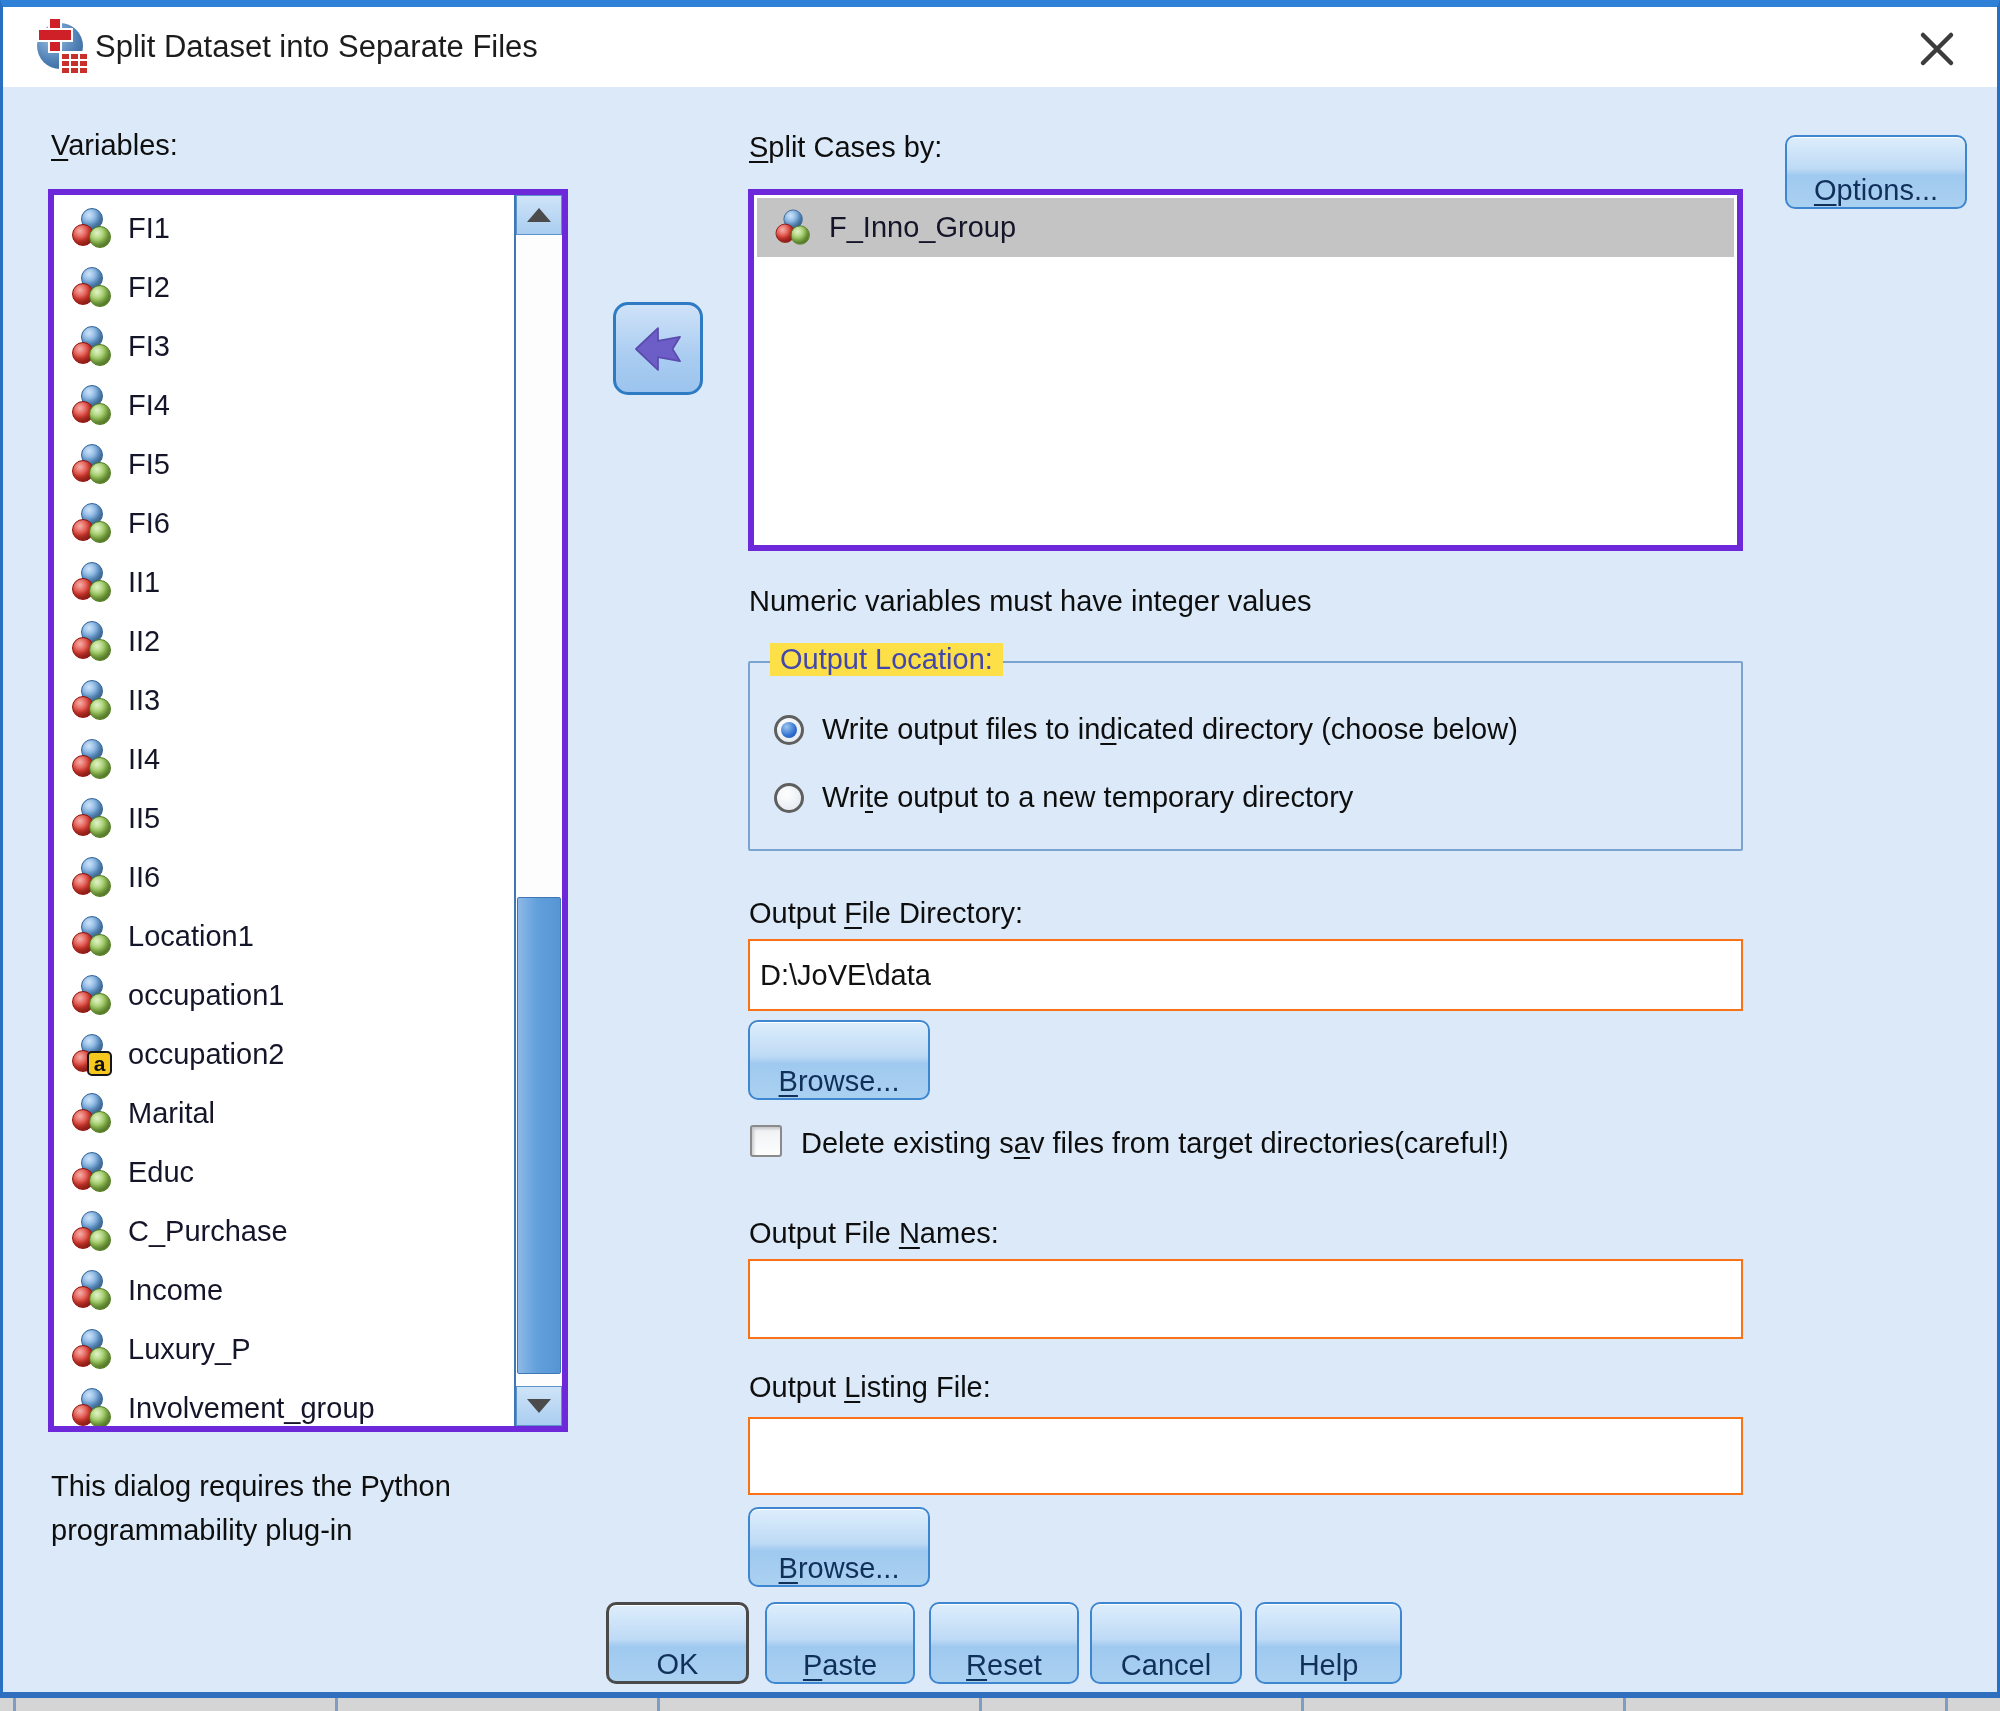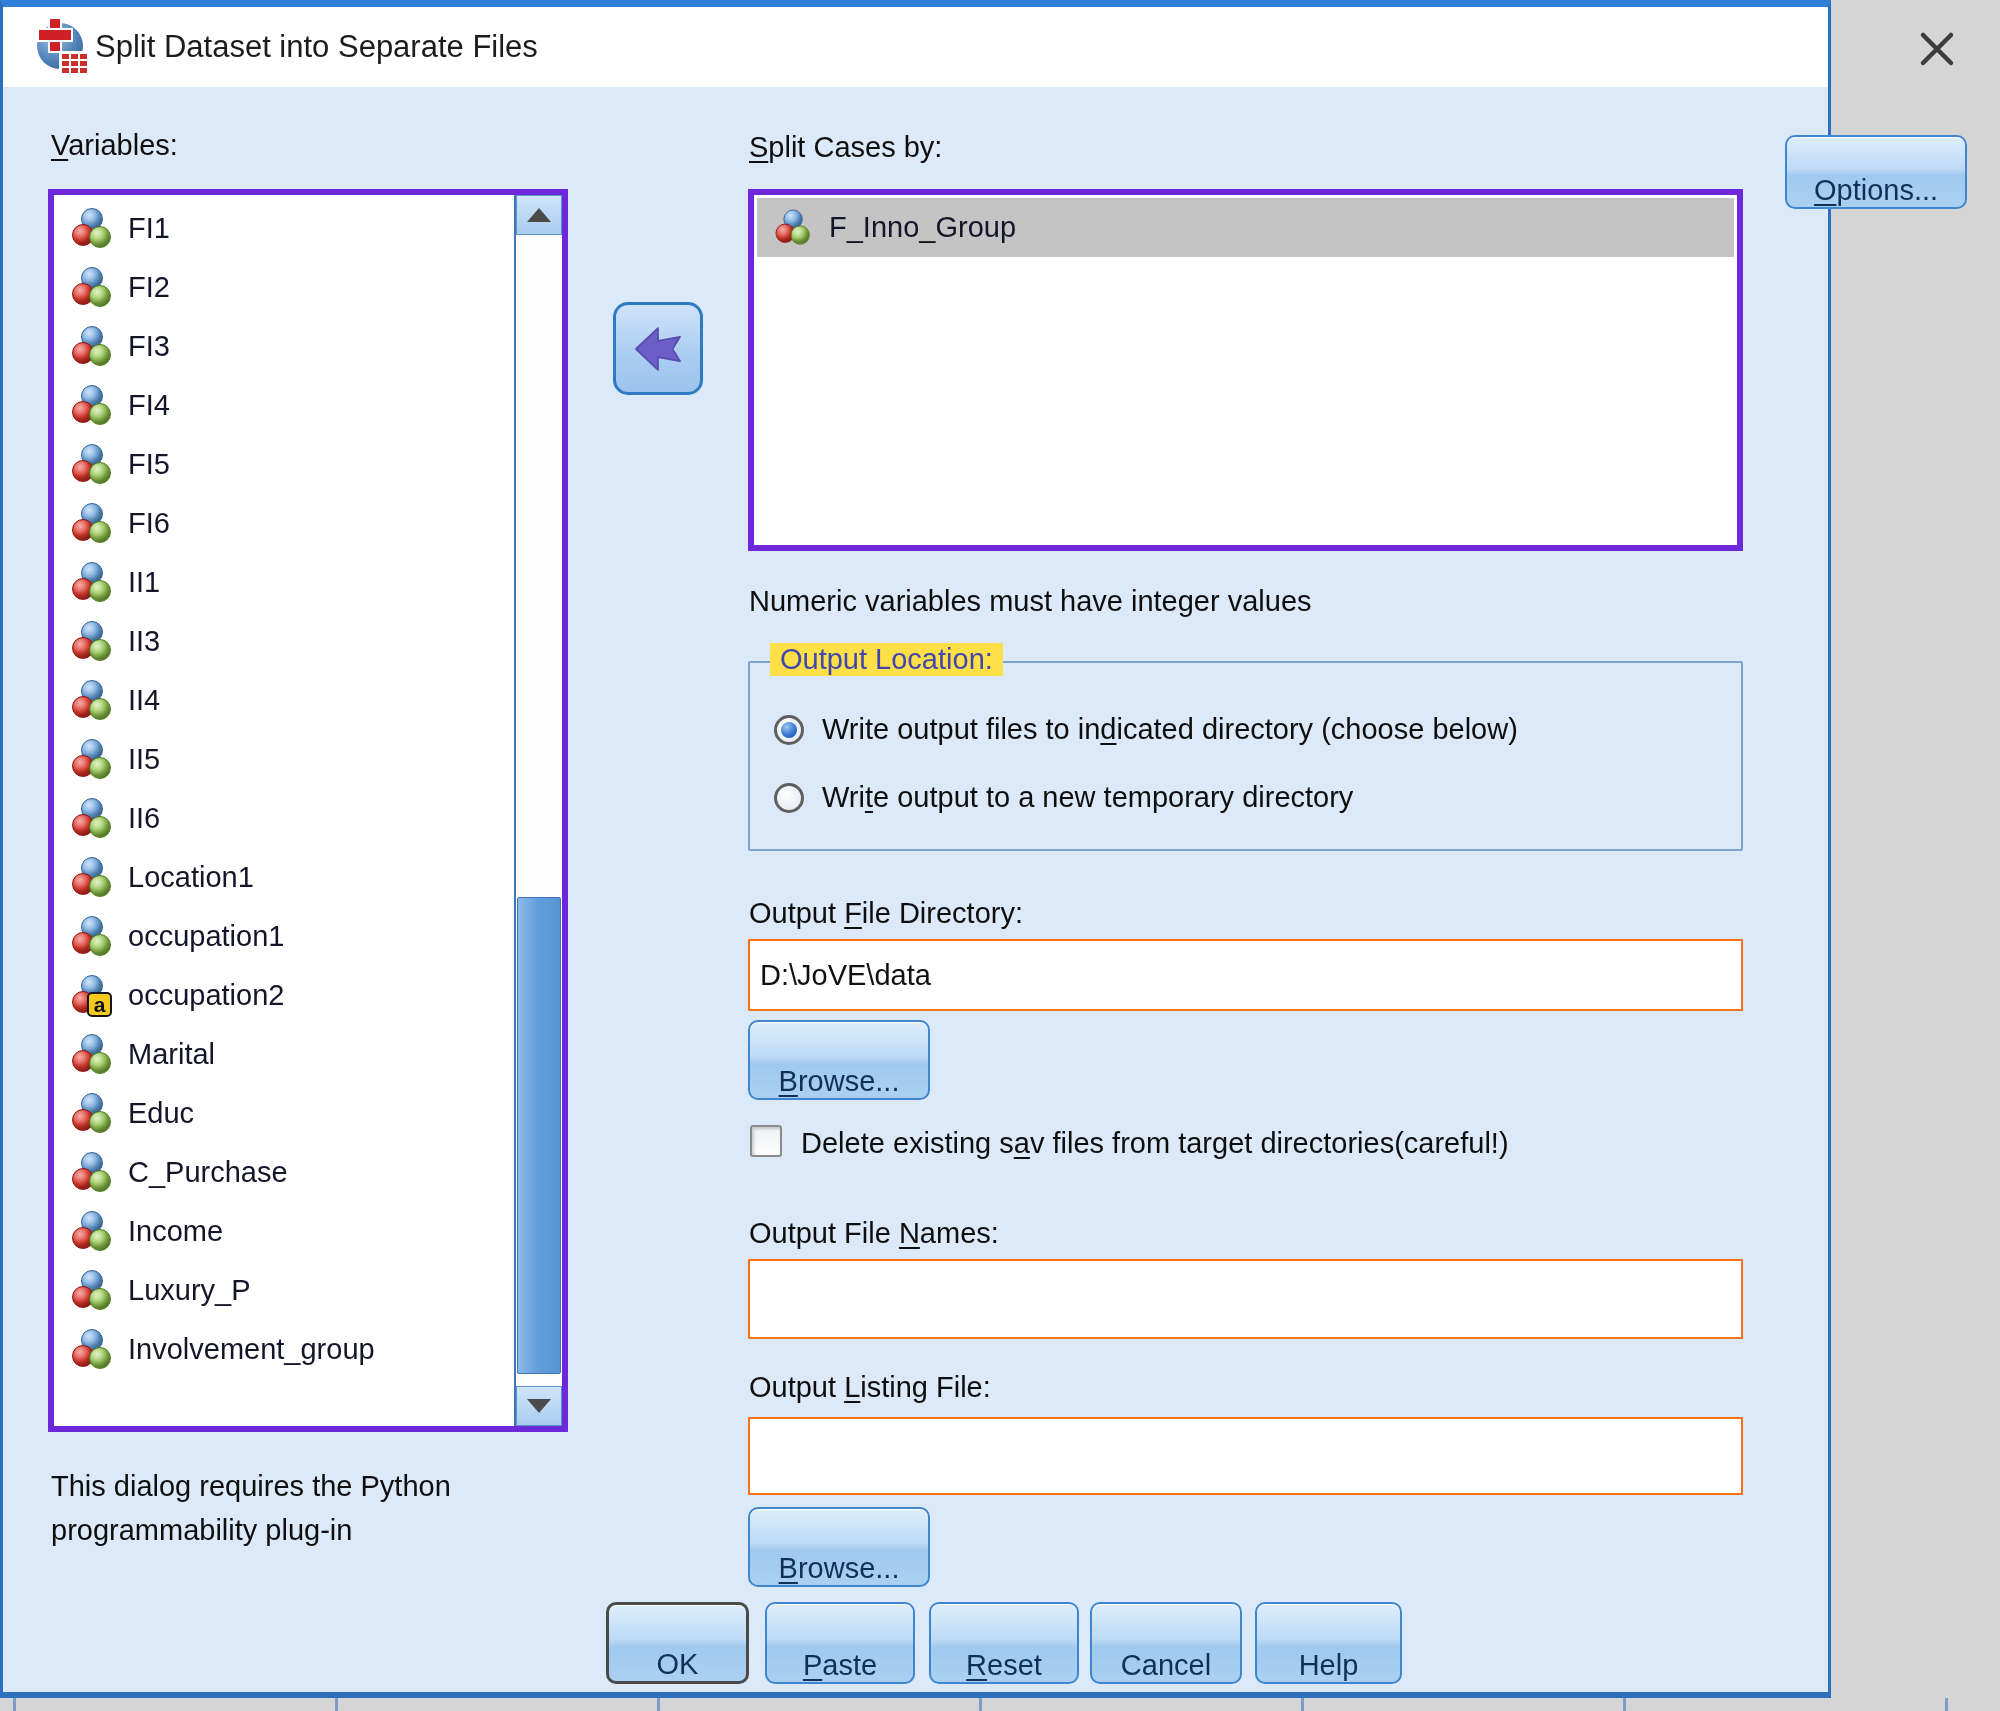--- a/index.html
+++ b/index.html
@@ -1,20 +1,20 @@
 <!DOCTYPE html>
 <html><head>
 <meta charset="utf-8">
 <style>
   html,body{margin:0;padding:0;background:#f0f0f0;}
   #stage{position:relative;width:2000px;height:1711px;overflow:hidden;
          font-family:"Liberation Sans",sans-serif;color:#111;
          background:#d5d5d5;}
   
-  #dialog{position:absolute;left:0;top:0;width:1831px;height:1698px;
+  #dialog{position:absolute;left:0;top:0;width:2000px;height:1698px;
           box-sizing:border-box;border:3px solid #2a70c2;border-top:7px solid #2f81d8;
           border-bottom:6px solid #2f6fbe;background:#dbe9f8;}
   #titlebar{position:absolute;left:0;top:0;width:100%;height:80px;background:#ffffff;}
   #title{position:absolute;left:92px;top:0;height:80px;line-height:80px;
          font-size:31px;color:#1c1c1c;}
   .appicon{position:absolute;left:30px;top:12px;width:56px;height:58px;}
   .appicon .circ{position:absolute;left:4px;top:4px;width:46px;height:46px;border-radius:50%;
         background:radial-gradient(circle at 35% 30%,#9dc0e4,#4f81b6 55%,#2c5a8c);}
   .appicon .plusv{position:absolute;left:17px;top:0;width:10px;height:32px;background:#cf2027;box-shadow:0 0 0 2px #fff;}
   .appicon .plush{position:absolute;left:6px;top:11px;width:32px;height:10px;background:#cf2027;box-shadow:0 0 0 2px #fff;}
@@ -168,20 +168,28 @@
               <i class="b3"></i>
             </span>
             <span class="vlabel">II1</span>
           </div>
           <div class="vrow">
             <span class="vicon vicon-nominal">
               <i class="b1"></i>
               <i class="b2"></i>
               <i class="b3"></i>
             </span>
+            <span class="vlabel">II2</span>
+          </div>
+          <div class="vrow">
+            <span class="vicon vicon-nominal">
+              <i class="b1"></i>
+              <i class="b2"></i>
+              <i class="b3"></i>
+            </span>
             <span class="vlabel">II3</span>
           </div>
           <div class="vrow">
             <span class="vicon vicon-nominal">
               <i class="b1"></i>
               <i class="b2"></i>
               <i class="b3"></i>
             </span>
             <span class="vlabel">II4</span>
           </div>

